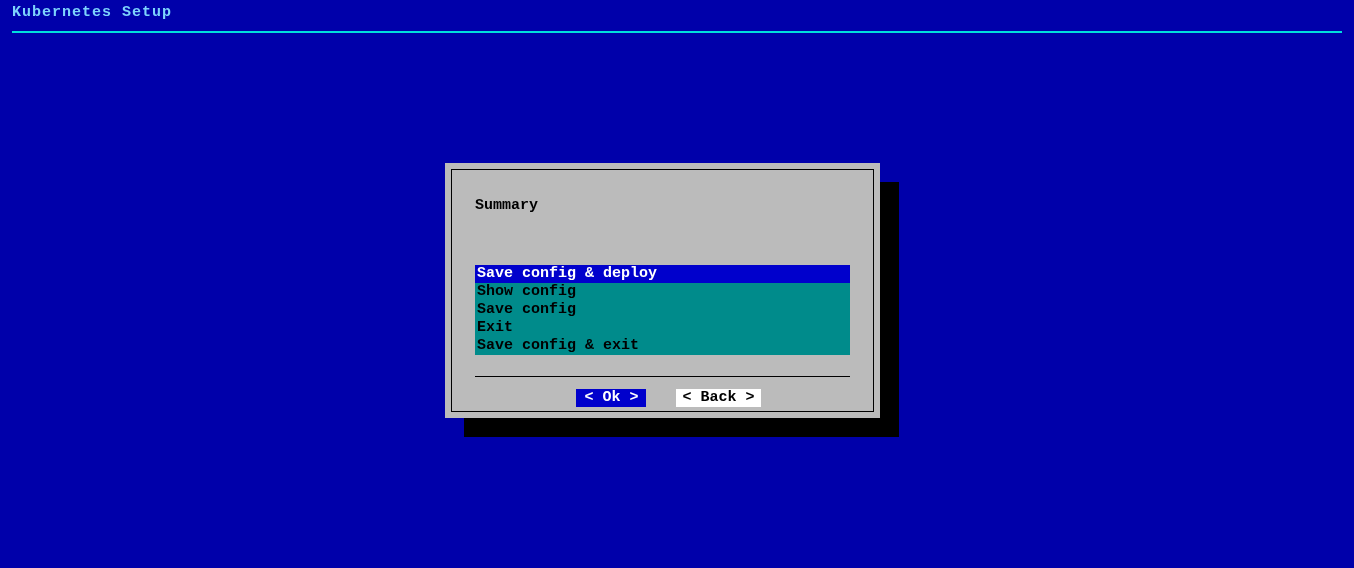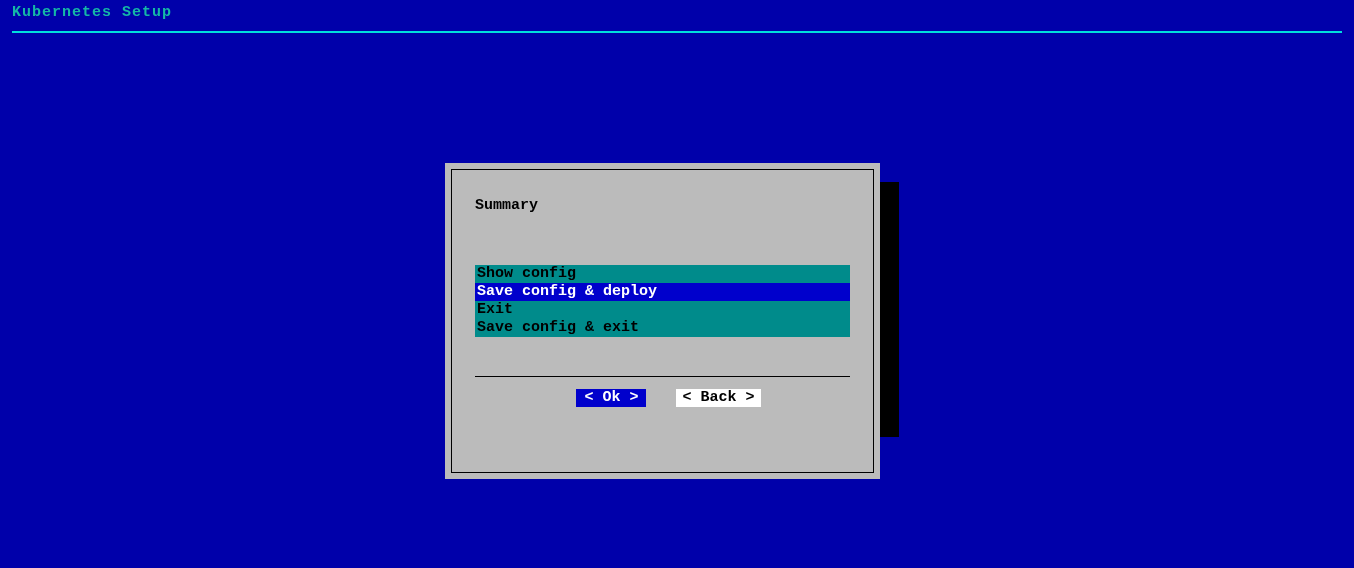--- a/index.html
+++ b/index.html
@@ -12,42 +12,42 @@
       height: 568px;
       background-color: #0000aa;
       font-family: "Courier New", Courier, monospace;
       font-size: 15px;
       font-weight: bold;
       overflow: hidden;
       position: relative;
     }
     .header {
       padding: 4px 12px;
-      color: #14b8a6;
+      color: #7dd3fc;
       letter-spacing: 1px;
     }
     .header-line {
       height: 2px;
       background-color: #00dddd;
       margin: 6px 12px 0 12px;
     }
     .dialog-shadow {
       position: absolute;
       left: 464px;
       top: 182px;
       width: 435px;
       height: 255px;
       background-color: #000000;
     }
     .dialog {
       position: absolute;
       left: 445px;
       top: 163px;
       width: 435px;
-      height: 316px;
+      height: 255px;
       background-color: #bbbbbb;
       padding: 10px;
       text-decoration: underline;
     }
     .dialog-border {
       position: absolute;
       left: 6px;
       top: 6px;
       right: 6px;
       bottom: 6px;
@@ -121,22 +121,23 @@
 <div class="header-line"></div>
 
 <div class="dialog-shadow"></div>
 
 <div class="dialog">
   <div class="dialog-border"></div>
 
   <div class="dialog-title">Summary</div>
 
   <div class="menu-list">
+    <div class="menu-item selected">Save config &amp; deploy</div>
     <div class="menu-item">Show config</div>
-    <div class="menu-item selected">Save config &amp; deploy</div>
+    <div class="menu-item">Save config</div>
     <div class="menu-item">Exit</div>
     <div class="menu-item">Save config &amp; exit</div>
   </div>
 
   <div class="divider"></div>
 
   <div class="button-row">
     <span class="tui-button btn-primary">&lt;  Ok  &gt;</span>
     <span class="tui-button btn-secondary">&lt; Back &gt;</span>
   </div>

